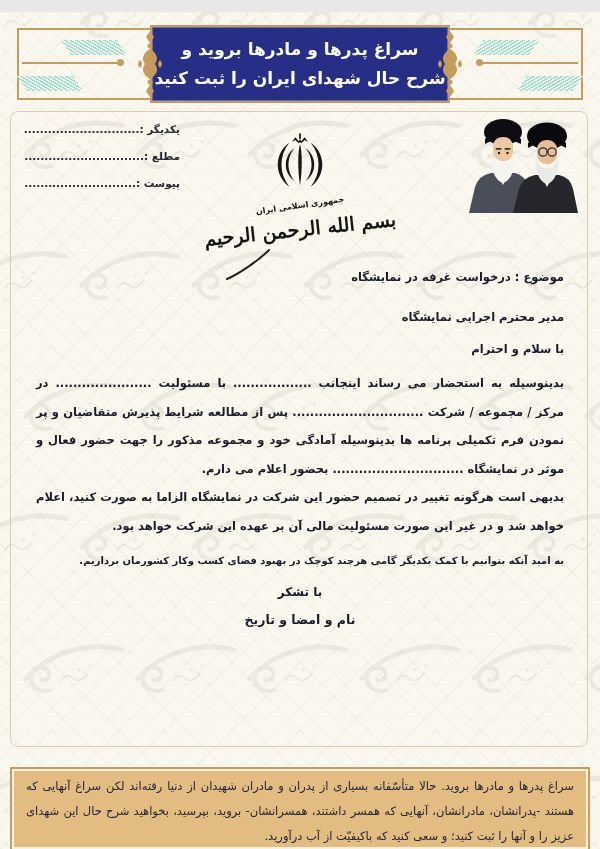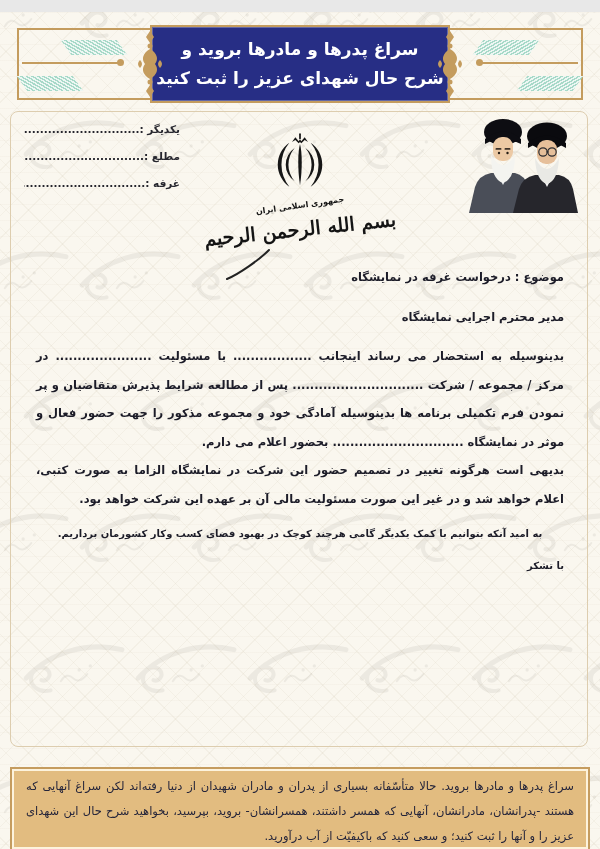--- a/index.html
+++ b/index.html
@@ -65,22 +65,22 @@
   
   .body-text{ position:absolute; left:36px; right:36px; top:258px; z-index:2;
     direction:rtl; color:#1c1c28; font-weight:bold; font-size:11.5px; }
   .ln{ line-height:15px; }
   .salutation{ margin:4px 0 16px; }
   .recipient{ margin:0 0 17px; }
   .subject{ margin:0 0 25px; }
   .greeting{ margin:0 0 12px; }
   .para{ line-height:28.5px; text-align:justify; text-justify:inter-word; margin:0; }
   .p2{ line-height:15px; margin:8px 0 10px; }
-  .hope{ font-size:10px; font-weight:bold; text-align:center; margin:14px 0 0; line-height:14px; }
-  .closing{ text-align:right; margin:17px 0 0; font-size:10px; line-height:15px; }
+  .hope{ font-size:10px; font-weight:bold; text-align:right; margin:14px 0 0; line-height:14px; }
+  .closing{ text-align:center; margin:17px 0 0; font-size:12px; line-height:15px; }
   .signature{ text-align:center; margin:12px 0 0; font-size:12.5px; line-height:15px; }
   
   .footer-banner{ position:absolute; left:12px; top:757px; width:576px; height:80px; z-index:3;
     background:#e2bc80; border:2px solid #fdf3dd; outline:2px solid #c59c5f;
     padding:3px 12px; direction:rtl; color:#25253a;
     font-size:11.5px; line-height:25px; text-align:justify; text-justify:inter-word; }
 </style>
 </head>
 <body>
 
@@ -501,35 +501,35 @@
         <path d="M13 18 C20 22 22 28 18 33 C22 38 20 44 13 48 C6 44 4 38 8 33 C4 28 6 22 13 18 Z"></path>
         <path d="M3 29 Q-1 33 3 37 Q7 33 3 29 Z"></path>
         <path d="M23 29 Q27 33 23 37 Q19 33 23 29 Z"></path>
         <circle cx="13" cy="51" r="2.5"></circle>
         <path d="M13 54 L17 60 L13 66 L9 60 Z"></path>
       </g>
     </svg>
 
     <div class="navy-box">
       <div>سراغ پدرها و مادرها بروید و</div>
-      <div>شرح حال شهدای عزیز را ثبت کنید</div>
+      <div>شرح حال شهدای ایران را ثبت کنید</div>
     </div>
   </div>
 
   <div class="sheet"></div>
 
   <div class="meta">
     <div class="meta-row">
       <span>یکدیگر :</span><span class="dots">......................................</span>
     </div>
     <div class="meta-row">
       <span>مطلع :</span><span class="dots">......................................</span>
     </div>
     <div class="meta-row">
-      <span>غرفه :</span><span class="dots">......................................</span>
+      <span>پیوست :</span><span class="dots">......................................</span>
     </div>
   </div>
 
   <div class="emblem">
     <svg viewBox="0 0 80 96">
       <g fill="#161616">
         <rect x="38.7" y="2" width="2.6" height="9" rx="1.2"></rect>
         <path d="M28 15 L33 8 L38 14 L40 11 L42 14 L47 8 L52 15 L47 12 L42 17 L40 15 L38 17 L33 12 Z"></path>
         <path d="M40 18 C43.5 30 43.5 58 40 80 C36.5 58 36.5 30 40 18 Z"></path>
         <path d="M32 24 A30 30 0 0 0 32 74 A38 38 0 0 1 32 24 Z"></path>
@@ -572,23 +572,25 @@
   </div>
 
   <div class="bismillah">بسم الله الرحمن الرحیم</div>
   <svg class="bismillah-tail" viewBox="0 0 46 34">
     <path d="M44 2 C34 12 14 26 2 31" fill="none" stroke="#222" stroke-width="2" stroke-linecap="round"></path>
   </svg>
 
   <div class="body-text">
     <div class="ln subject">موضوع : درخواست غرفه در نمایشگاه</div>
     <div class="ln recipient">مدیر محترم اجرایی نمایشگاه</div>
+    <div class="ln greeting">با سلام و احترام</div>
     <p class="para">بدینوسیله به استحضار می رساند اینجانب .................. با مسئولیت ...................... در مرکز / مجموعه / شرکت .............................. پس از مطالعه شرایط پذیرش متقاضیان و پر نمودن فرم تکمیلی برنامه ها بدینوسیله آمادگی خود و مجموعه مذکور را جهت حضور فعال و موثر در نمایشگاه .............................. بحضور اعلام می دارم.</p>
-    <p class="para">بدیهی است هرگونه تغییر در تصمیم حضور این شرکت در نمایشگاه الزاما به صورت کتبی، اعلام خواهد شد و در غیر این صورت مسئولیت مالی آن بر عهده این شرکت خواهد بود.</p>
+    <p class="para">بدیهی است هرگونه تغییر در تصمیم حضور این شرکت در نمایشگاه الزاما به صورت کنید، اعلام خواهد شد و در غیر این صورت مسئولیت مالی آن بر عهده این شرکت خواهد بود.</p>
     <div class="hope">به امید آنکه بتوانیم با کمک یکدیگر گامی هرچند کوچک در بهبود فضای کسب وکار کشورمان برداریم.</div>
     <div class="closing">با تشکر</div>
+    <div class="signature">نام و امضا و تاریخ</div>
   </div>
 
   <div class="footer-banner">
     <span>سراغ پدرها و مادرها بروید. حالا متأسّفانه بسیاری از پدران و مادران شهیدان از دنیا رفته‌اند لکن سراغ آنهایی که هستند -پدرانشان، مادرانشان، آنهایی که همسر داشتند، همسرانشان- بروید، بپرسید، بخواهید شرح حال این شهدای عزیز را و آنها را ثبت کنید؛ و سعی کنید که باکیفیّت از آب درآورید.</span>
   </div>
 
 </div>
 
 </body></html>

